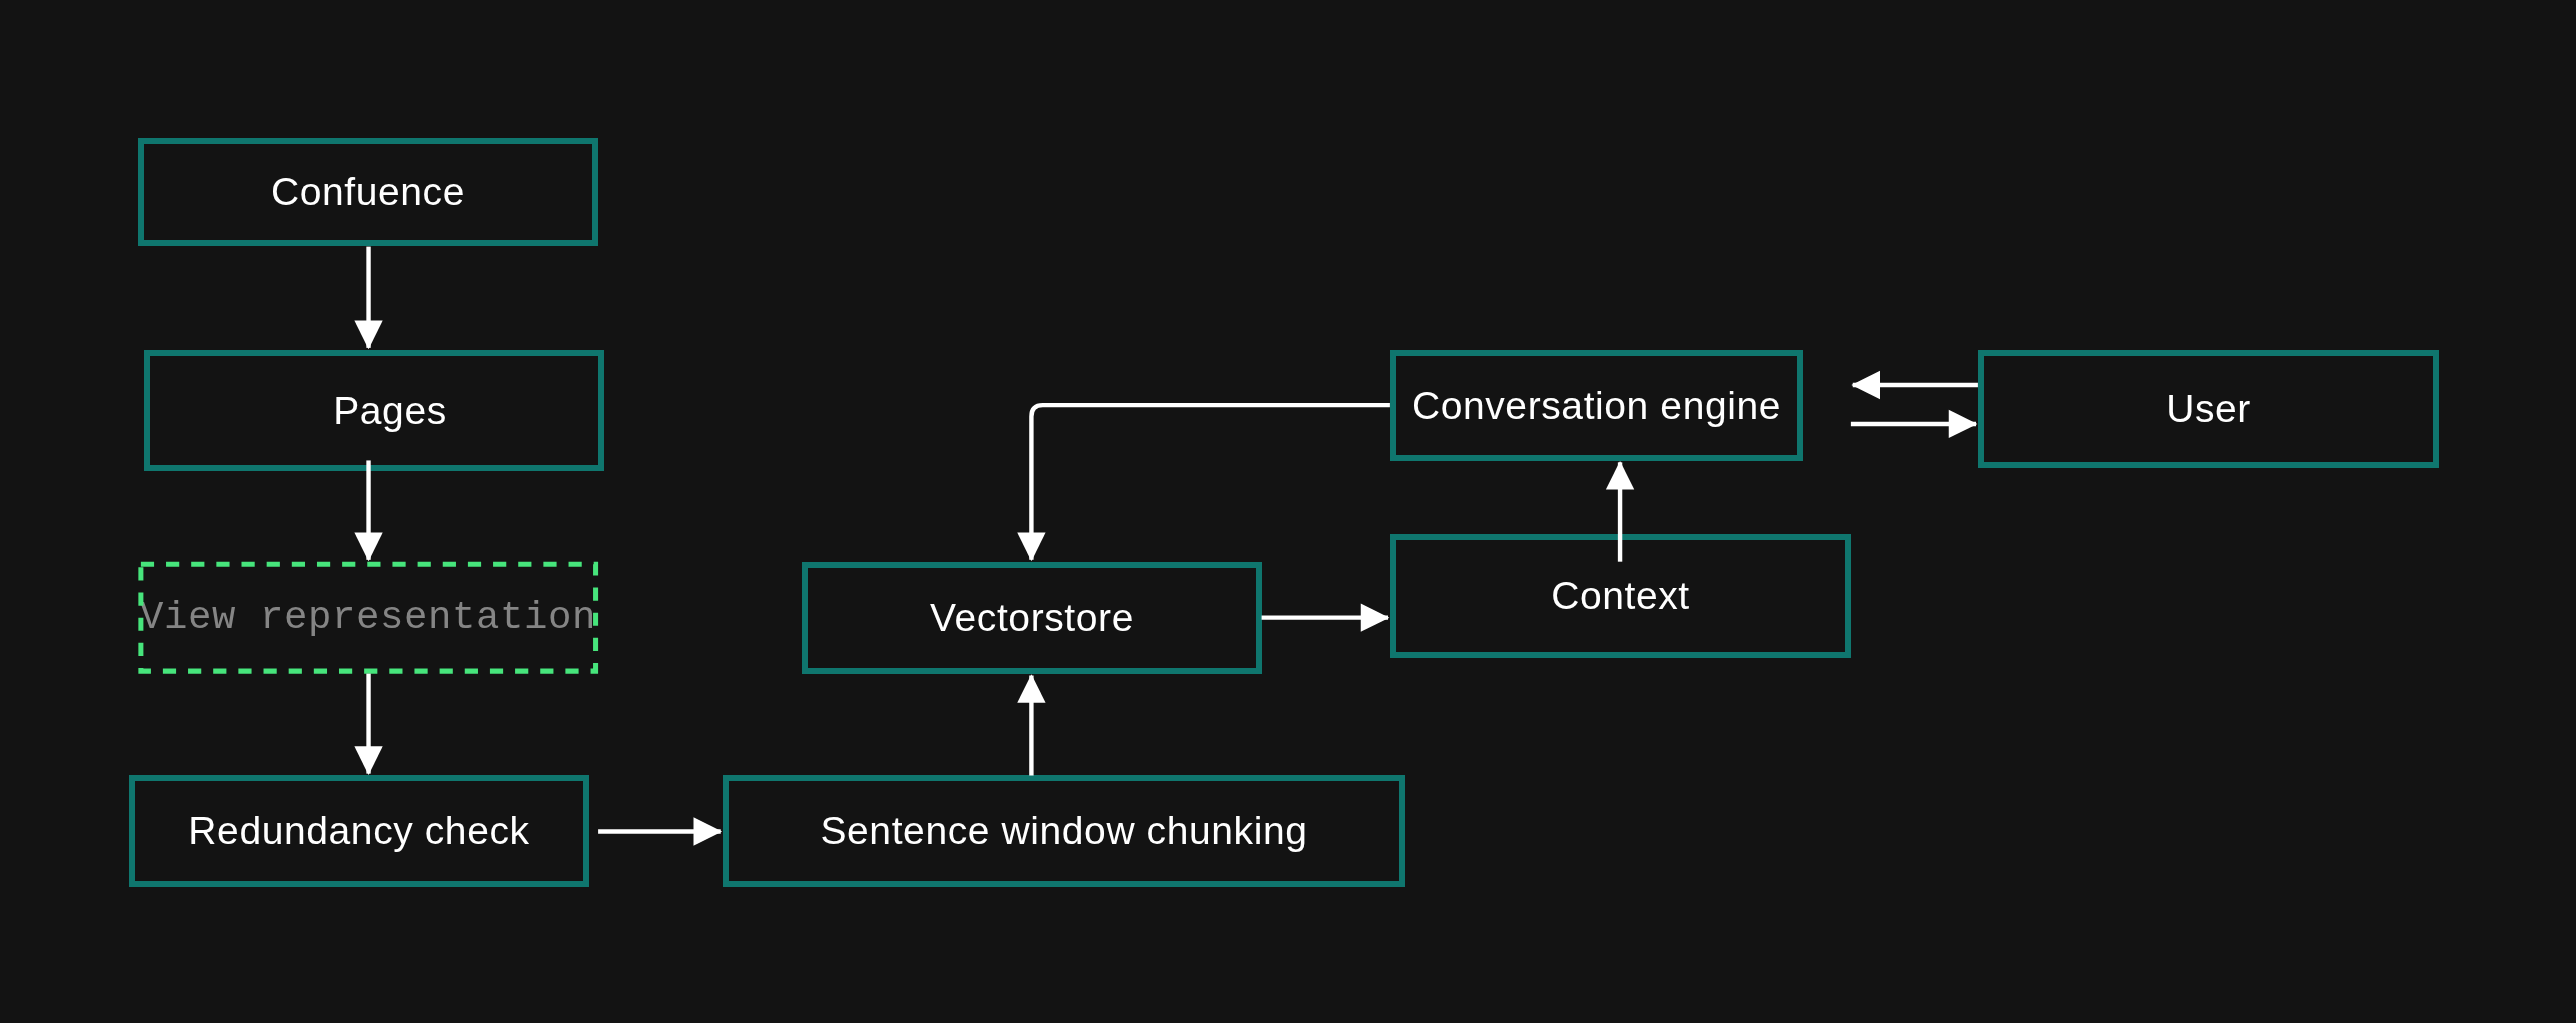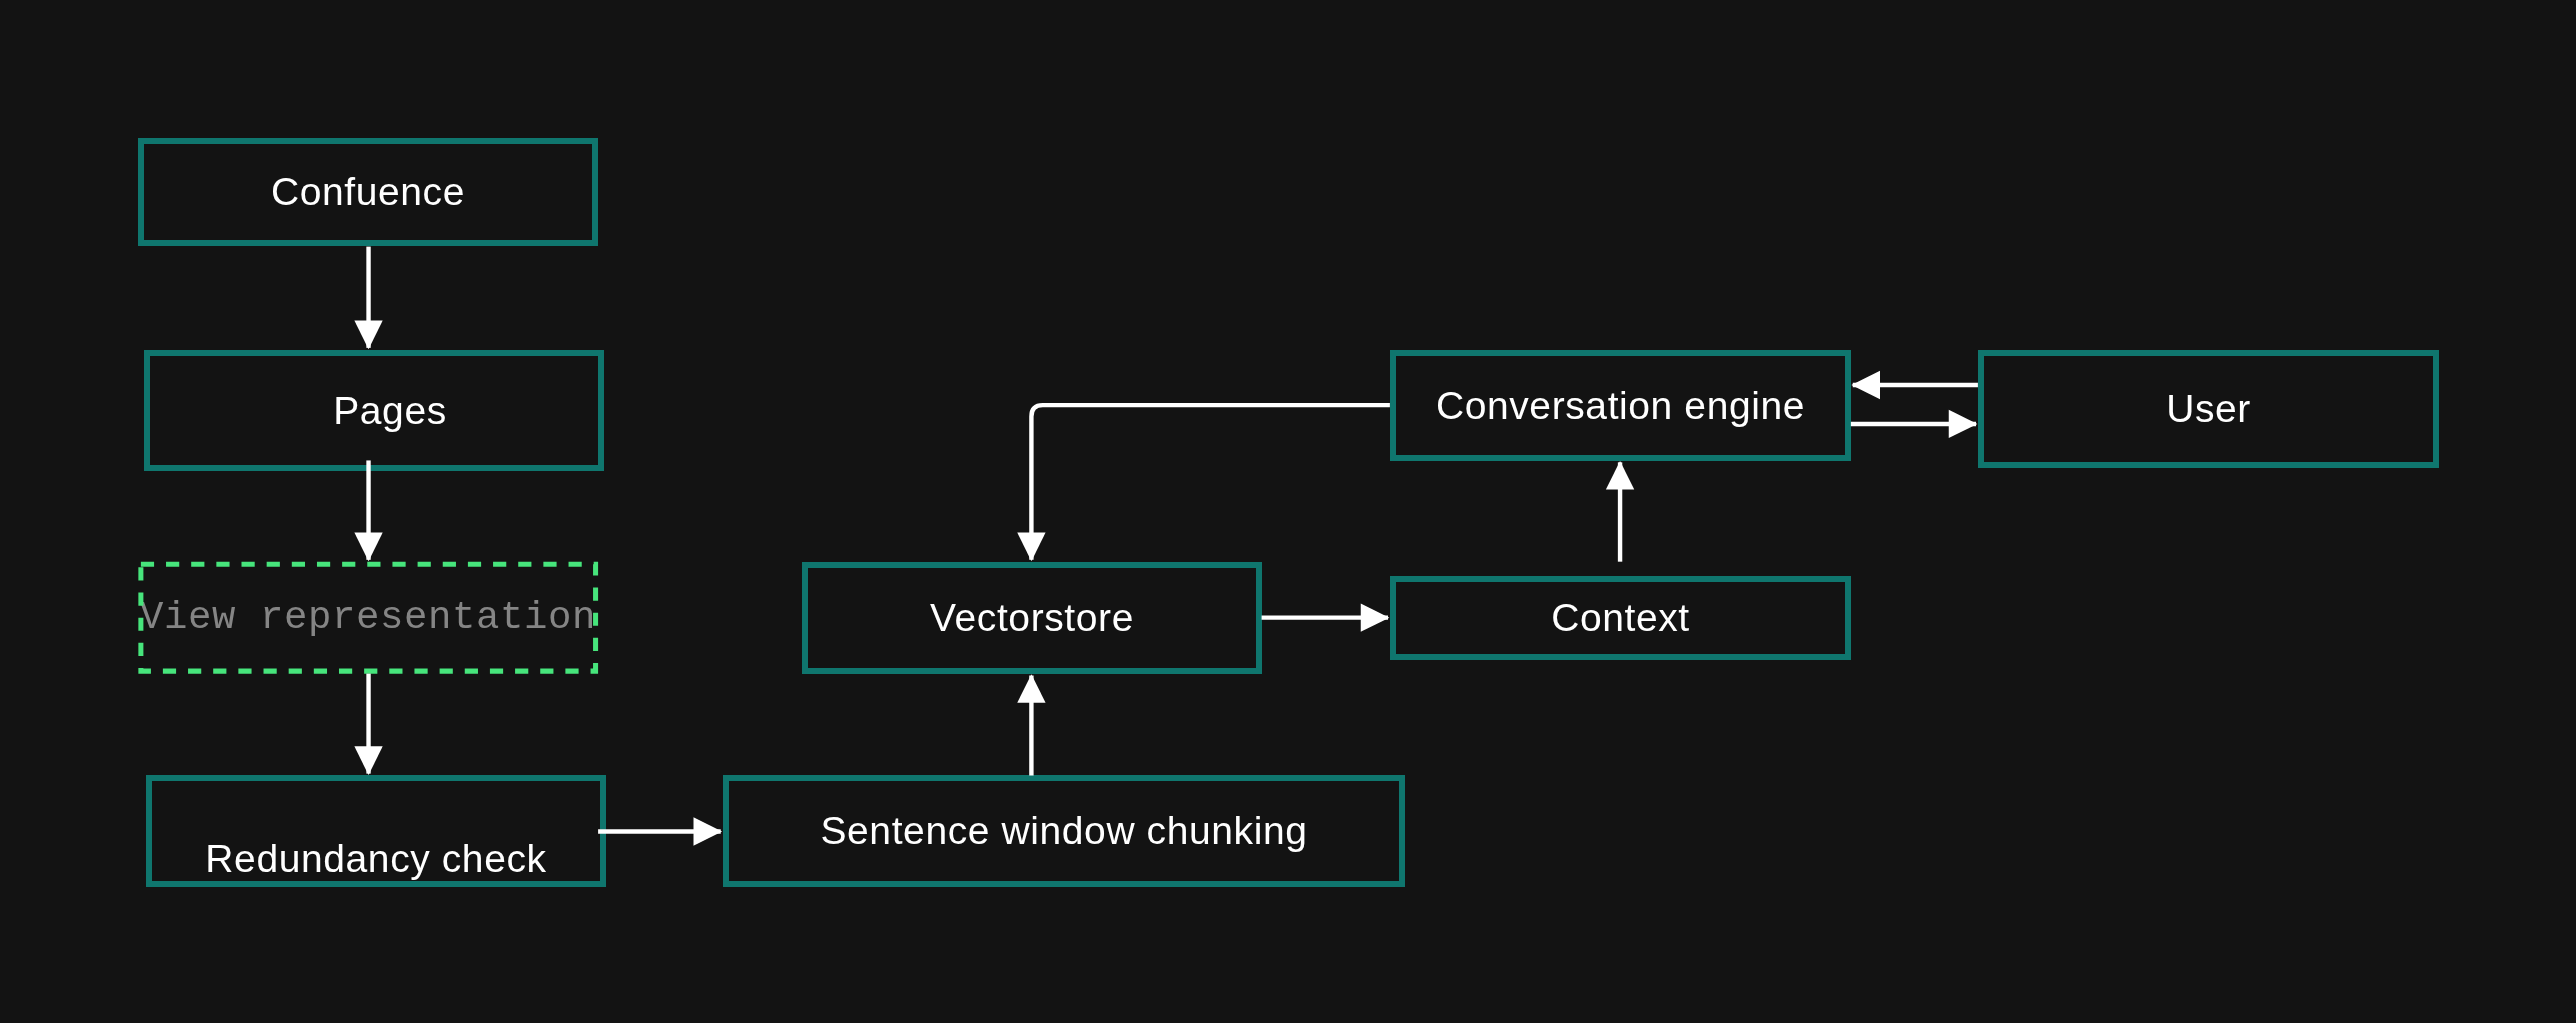--- a/index.html
+++ b/index.html
@@ -17,25 +17,25 @@
     background: transparent;
     display: flex; align-items: center; justify-content: center;
     color: #ffffff; font-size: 39px; font-weight: 500; letter-spacing: 0.6px;
     z-index: 2; white-space: nowrap;
   }
   .node--dashed { border: none; color: #858585; }
 
   #n-confluence  { left: 138px;  top: 138px;  width: 460px;  height: 108px; }
   #n-pages       { left: 144px;  top: 350px;  width: 460px;  height: 121px; padding-left: 32px; }
   #n-viewrep     { left: 138px;  top: 562px;  width: 460px;  height: 112px; font-family: Liberation Mono, monospace; }
-  #n-redundancy  { left: 146px;  top: 775px; width: 460px;  height: 112px; align-items: flex-end; }
+  #n-redundancy  { left: 129px;  top: 775px; width: 460px;  height: 112px; }
   #n-sentence    { left: 723px; top: 775px; width: 682px; height: 112px; }
   #n-vectorstore { left: 802px; top: 562px;  width: 460px;  height: 112px; }
-  #n-context     { left: 1390px; top: 576px;  width: 461px;  height: 84px; }
-  #n-convengine  { left: 1390px; top: 350px;  width: 461px;  height: 111px; }
+  #n-context     { left: 1390px; top: 534px;  width: 461px;  height: 124px; }
+  #n-convengine  { left: 1390px; top: 350px;  width: 413px;  height: 111px; }
   #n-user        { left: 1978px; top: 350px;  width: 461px;  height: 118px; }
 
   svg.connectors { position: absolute; left: 0; top: 0; z-index: 5; pointer-events: none; }
 </style>
 </head>
 <body>
 
 <div class="canvas">
 
   <div class="node" id="n-confluence">

